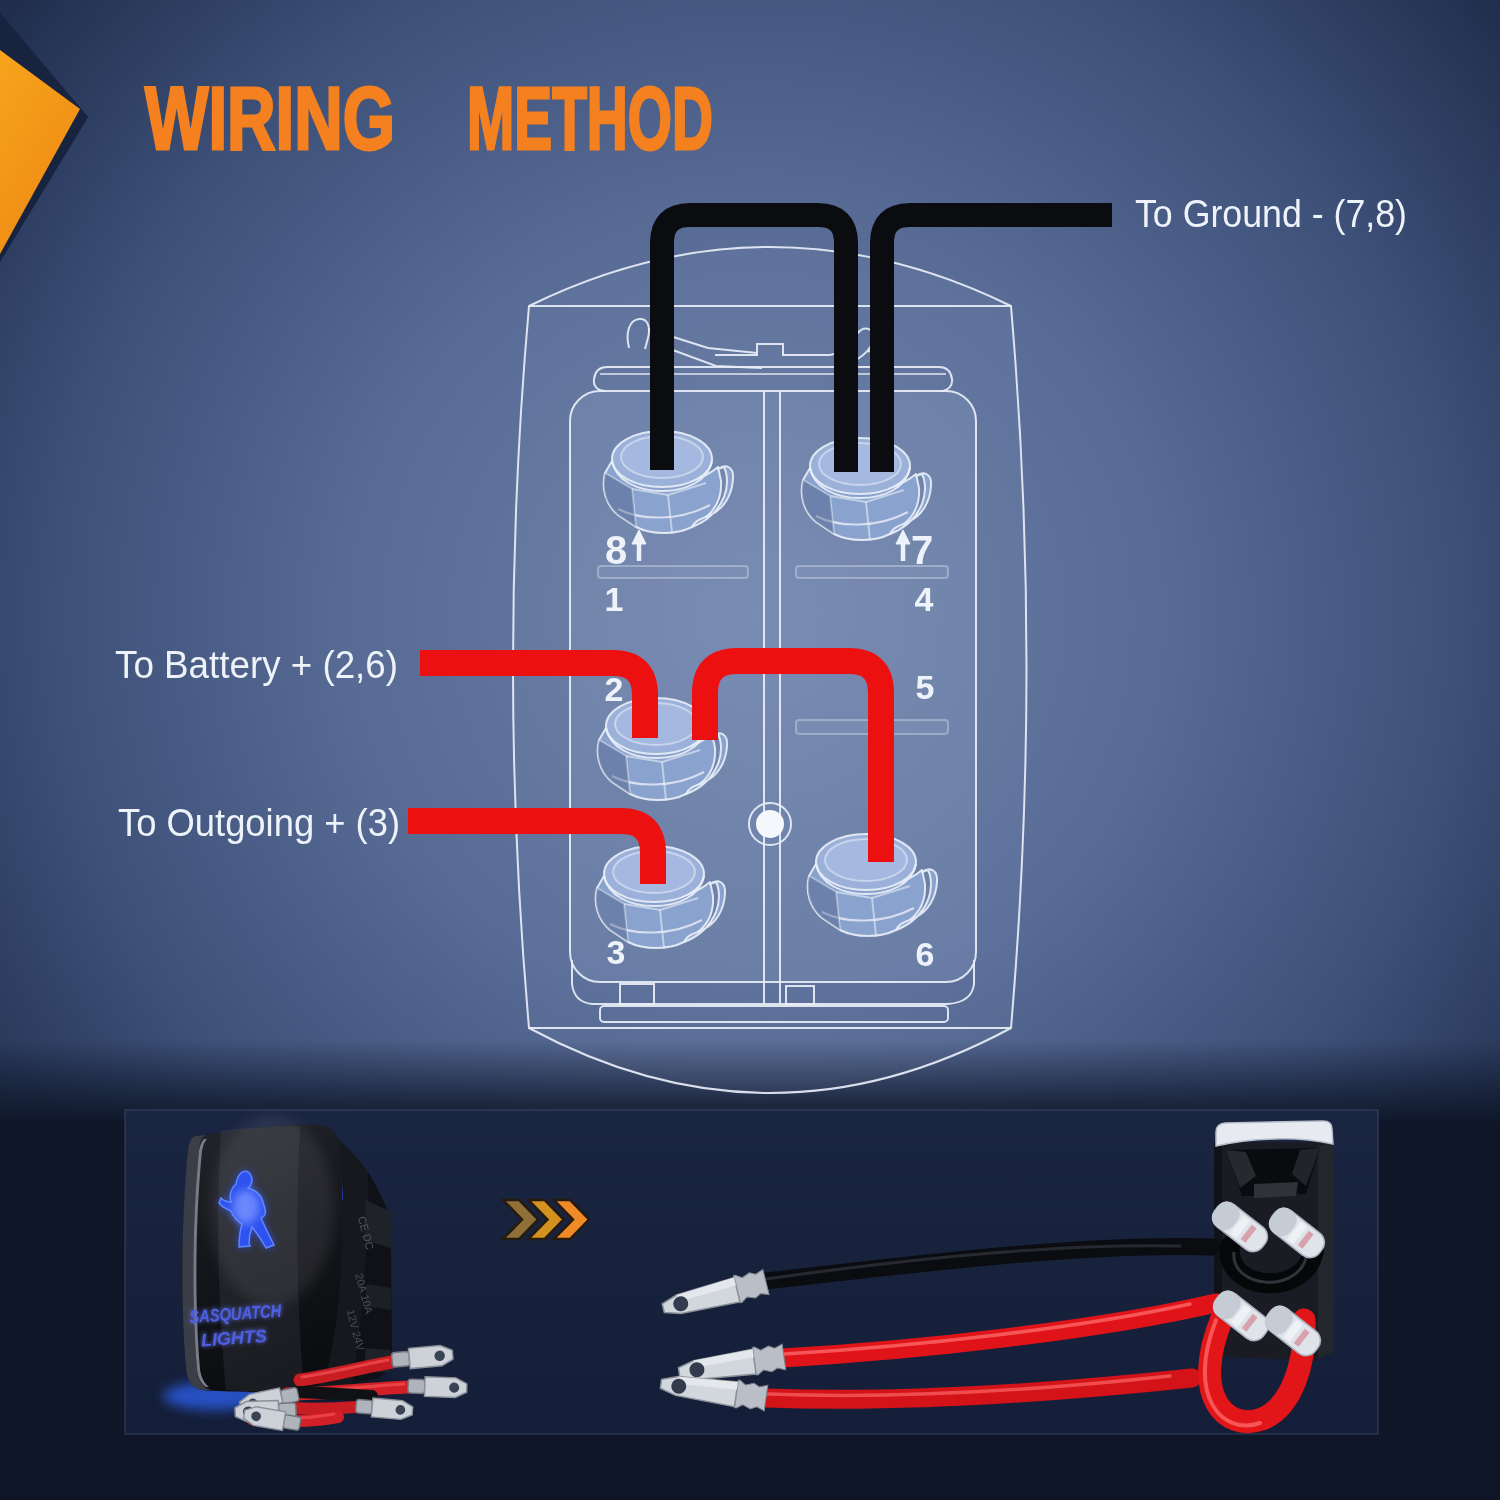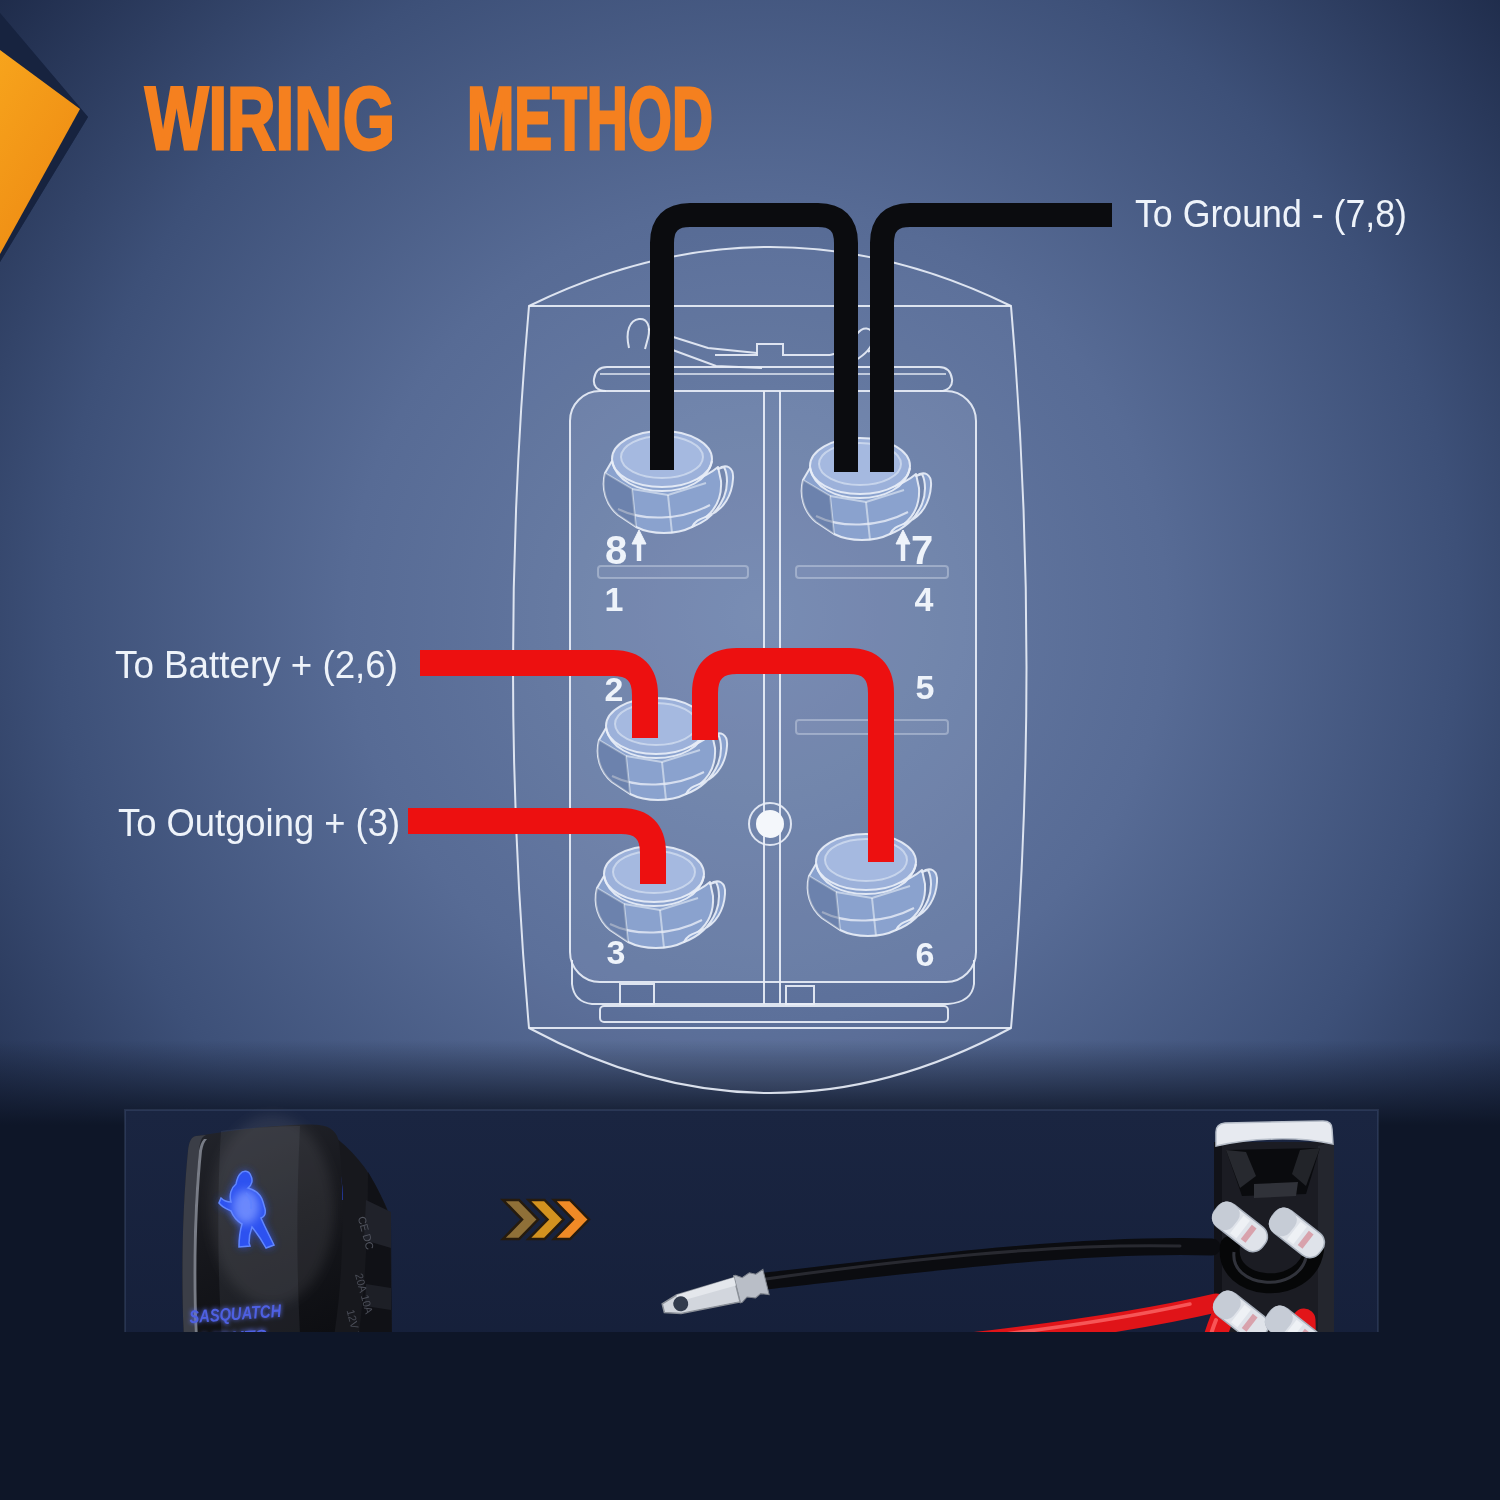--- a/index.html
+++ b/index.html
@@ -1,16 +1,16 @@
 <!DOCTYPE html>
 <html><head>
 <meta charset="utf-8">
 <style>
   html,body{margin:0;padding:0;background:#0e1628;}
-  #stage{position:relative;width:1500px;height:1332px;overflow:hidden;
+  #stage{position:relative;width:1500px;height:1500px;overflow:hidden;
     font-family:"Liberation Sans", sans-serif;}
   svg{display:block;}
 </style>
 </head>
 <body>
 <div id="stage">
 <svg width="1500" height="1500" viewBox="0 0 1500 1500" xmlns="http://www.w3.org/2000/svg">
   <defs>
     <radialGradient id="bg" cx="0.505" cy="0.41" r="0.65">
       <stop offset="0" stop-color="#6b7fa7"></stop>

